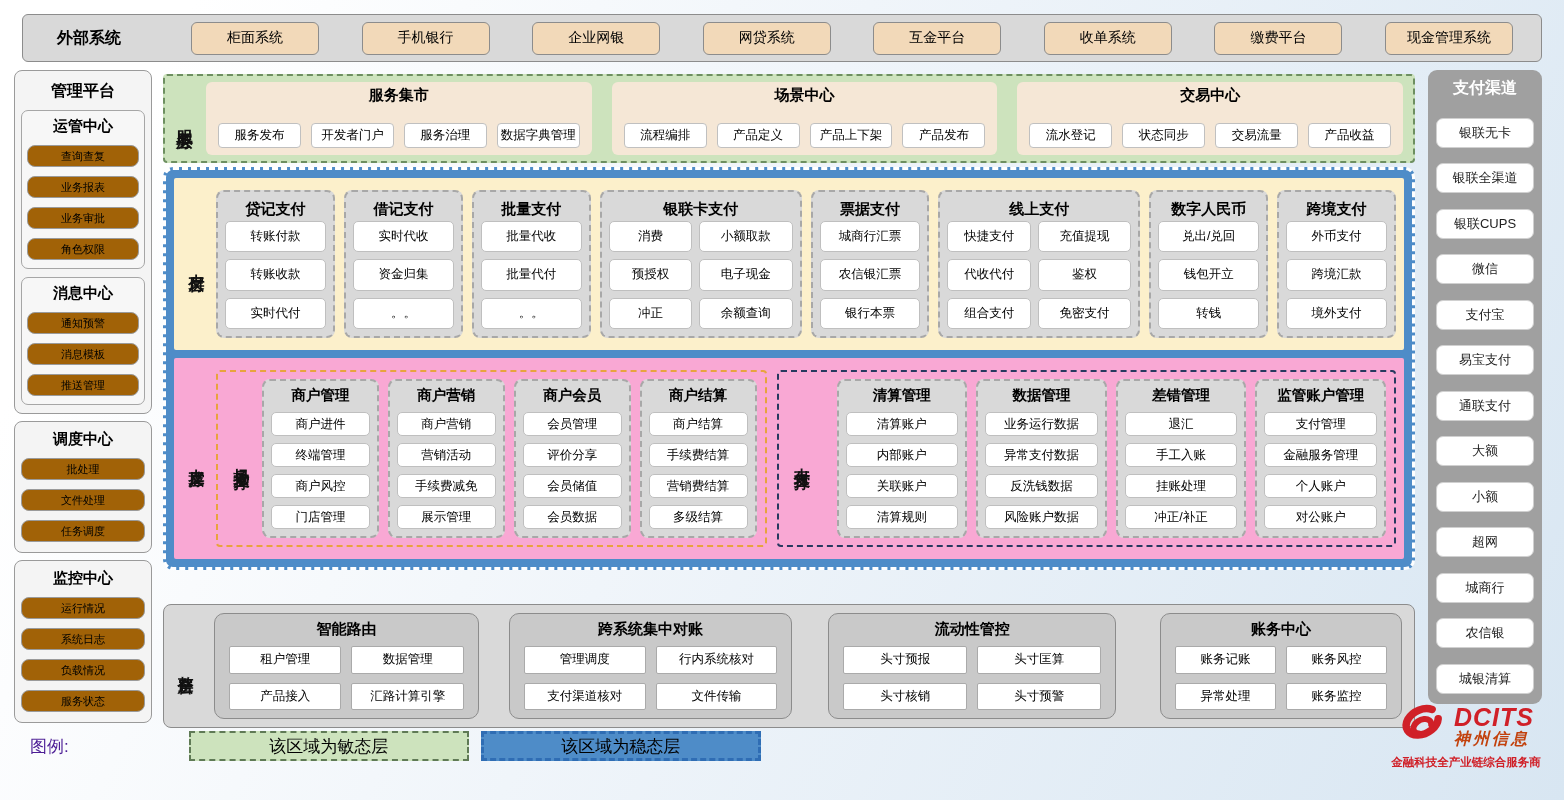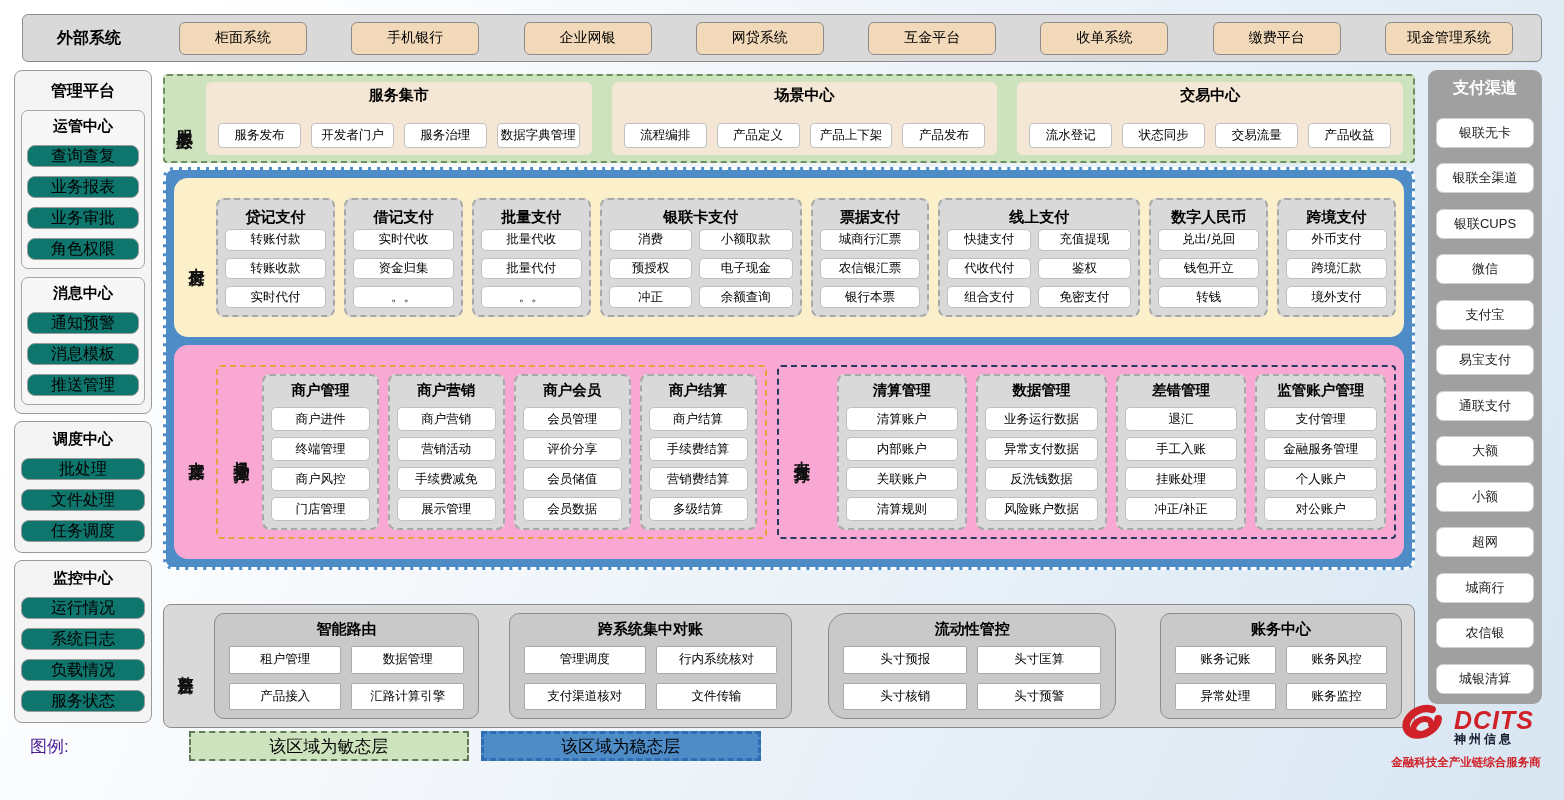--- a/index.html
+++ b/index.html
@@ -17,21 +17,21 @@
     white-space: nowrap;
   }
 
   
   .ext-bar {
     position:absolute; left:22px; top:14px; width:1520px; height:48px;
     background:#d9d9d9; border:1px solid #8c8c8c; border-radius:6px;
     display:flex; align-items:center; padding:0 28px 0 34px;
   }
   .ext-label { font-size:16px; font-weight:bold; color:#000; margin-right:58px; white-space:nowrap; }
-  .ext-items { flex:1; display:flex; justify-content:space-between; }
+  .ext-items { flex:1; display:flex; justify-content:space-between;margin-left:12px; }
   .ext-btn {
     width:128px; height:33px; background:#f2d9b9; border:1px solid #8c8c8c;
     border-radius:6px; display:flex; align-items:center; justify-content:center;
     font-size:14px; color:#000; white-space:nowrap;
   }
 
   
   .left-sidebar { position:absolute; left:14px; top:70px; width:138px; display:flex; flex-direction:column; gap:7px; }
   .side-box {
     background:#f4f4f4; border:1px solid #9a9a9a; border-radius:8px;
@@ -39,22 +39,22 @@
   }
   .side-title { text-align:center; font-size:16px; font-weight:bold; padding:4px 0 0 0; }
   .side-group {
     background:#f7f7f7; border:1px solid #a6a6a6; border-radius:7px;
     padding:4px 5px 8px 5px; display:flex; flex-direction:column; gap:9px;
   }
   .side-box.flat { gap:8px; }
   .side-box.flat .side-group { border:none; background:transparent; padding:0 0 2px 0; }
   .side-group-title { text-align:center; font-size:15px; font-weight:bold; padding-top:2px; }
   .side-btn {
-    height:22px; background:#0f766e; border:1px solid #9a9a9a; border-radius:8px;
-    display:flex; align-items:center; justify-content:center; font-size:16px; white-space:nowrap;
+    height:22px; background:#a16207; border:1px solid #9a9a9a; border-radius:8px;
+    display:flex; align-items:center; justify-content:center; font-size:11px; white-space:nowrap;
   }
 
   
   .service-layer {
     position:absolute; left:163px; top:74px; width:1252px; height:89px;
     background:#cde3bd; border:2px dashed #6d8f60; border-radius:4px;
     display:flex; align-items:center; padding:6px 10px 6px 8px; gap:10px;
   }
   .service-layer .vlabel { font-size:17px; }
   .svc-groups { flex:1; display:flex; gap:20px; height:100%; }
@@ -68,21 +68,21 @@
     flex:1; height:25px; background:#fff; border:1px solid #c0c0c0; border-radius:4px;
     display:flex; align-items:center; justify-content:center; font-size:12.5px; white-space:nowrap;
   }
 
   
   .stable-frame {
     position:absolute; left:163px; top:167px; width:1252px; height:403px;
     background:#4e8cc8; border:3px dashed #ffffff; border-radius:10px;
     padding:8px; display:flex; flex-direction:column; gap:8px;
   }
-  .band { border-radius:14px; display:flex; padding:20px 8px; gap:6px; }
+  .band { border-radius:2px; display:flex; padding:12px 8px; gap:6px; }
   .payment-band { background:#fcf0cb; height:172px; }
   .support-band { background:#f9a8d4; flex:1; }
   .band > .vlabel { font-size:16px; width:28px; }
 
   .pay-cols { flex:1; display:flex; gap:9px; }
   .pay-col {
     flex:1; background:#d9d9d9; border:2px dashed #a8a8a8; border-radius:8px;
     padding:4px 7px 7px 7px; display:flex; flex-direction:column;
   }
   .pay-col.two { flex:1.82; }
@@ -123,21 +123,21 @@
     display:flex; align-items:center; padding:8px 12px 8px 8px; gap:16px;
   }
   .integration-layer .vlabel { font-size:16px; width:26px; }
   .int-groups { flex:1; display:flex; gap:30px; height:100%; }
   .int-group {
     background:#c9c9c9; border:1px solid #8c8c8c; border-radius:10px;
     padding:3px 14px 8px 14px; display:flex; flex-direction:column; gap:5px;
   }
   .int-group:nth-child(1){ flex:1.02; }
   .int-group:nth-child(2){ flex:1.10; }
-  .int-group:nth-child(3){ flex:1.12; margin-left:6px;border-radius:18px;}
+  .int-group:nth-child(3){ flex:1.12; margin-left:6px;}
   .int-group:nth-child(4){ flex:0.92; margin-left:14px;}
   .int-title { text-align:center; font-size:15px; font-weight:bold; height:24px; line-height:24px; }
   .int-items { flex:1; display:grid; grid-template-columns:1fr 1fr; gap:9px 10px; }
   .int-btn {
     background:#fff; border:1px solid #aaa; border-radius:2px;
     display:flex; align-items:center; justify-content:center; font-size:12.5px; white-space:nowrap;
   }
 
   
   .channels {
@@ -156,21 +156,21 @@
   .legend-label { font-size:17px; color:#4c1d95; margin-right:108px; }
   .legend-box { width:280px; height:30px; display:flex; align-items:center; justify-content:center; font-size:17px; color:#000; }
   .legend-agile { background:#cde3bd; border:2px dashed #5f7a55; }
   .legend-stable { background:#4e8cc8; border:3px dashed #2f6db4; }
 
   
   .logo { position:absolute; right:6px; top:700px; width:184px; display:flex; flex-direction:column; align-items:center; }
   .logo-top { display:flex; align-items:center; gap:4px; }
   .logo-texts { display:flex; flex-direction:column; align-items:flex-start; line-height:1.05; }
   .logo-brand { color:#d02028; font-size:25px; font-weight:bold; font-style:italic; letter-spacing:1px; }
-  .logo-company { color:#0f172a; font-size:12px; font-weight:bold; letter-spacing:3px; }
+  .logo-company { color:#c2410c; font-size:16px; font-weight:bold; letter-spacing:3px;font-style:italic; }
   .logo-tagline { color:#d02028; font-size:11.5px; font-weight:bold; margin-top:3px; white-space:nowrap; }
 </style>
 </head>
 <body>
 
 <div class="page">
 
   <div class="ext-bar">
     <div class="ext-label">外部系统</div>
     <div class="ext-items" id="ext-items">

